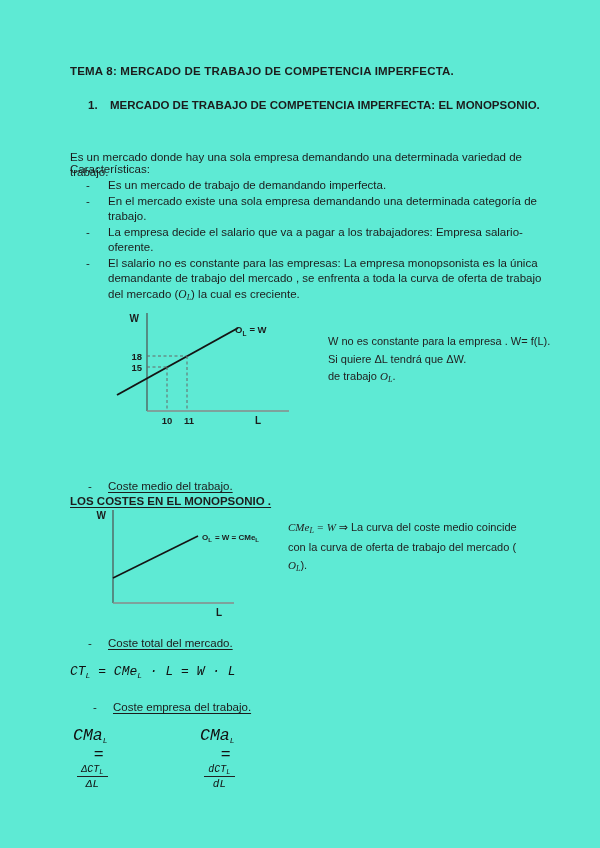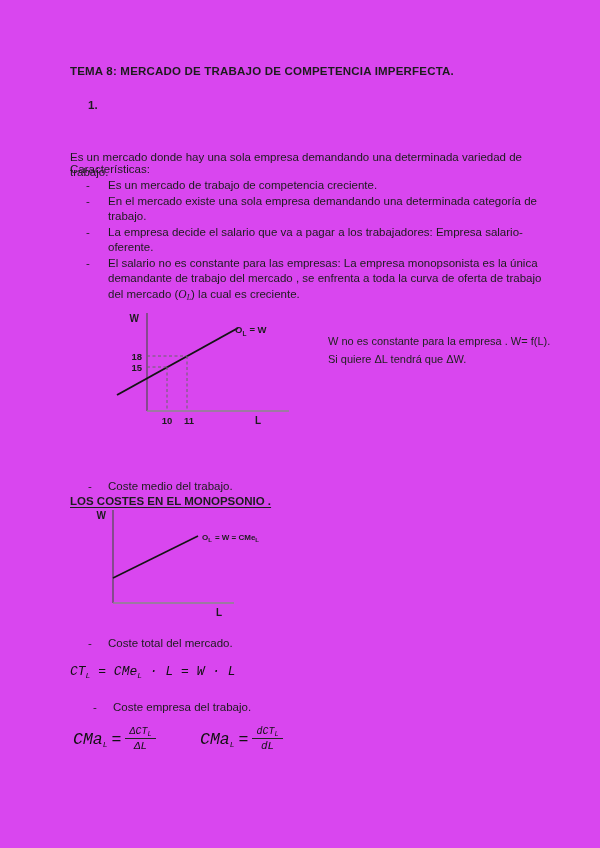--- a/index.html
+++ b/index.html
@@ -1,20 +1,20 @@
 <!DOCTYPE html>
 <html><head>
 <meta charset="utf-8">
 <style>
   html, body { margin: 0; padding: 0; background: #e8e8e8; }
   .page {
     position: relative;
     width: 600px;
     height: 848px;
-    background: #d946ef;
+    background: #5eead4;
     font-family: "Liberation Sans", sans-serif;
     color: #1c1c1c;
     overflow: hidden;
   }
   .abs { position: absolute; }
 
   .title {
     left: 70px; top: 65px; width: 480px;
     font-size: 11.5px; font-weight: bold; letter-spacing: 0.2px;
   }
@@ -46,34 +46,34 @@
   .note .mathbit { font-family: "Liberation Serif", serif; font-style: italic; font-size: 11px; }
   .note .arrow { font-style: normal; font-family: "DejaVu Sans", sans-serif; font-size: 11px; }
 
   .costs-heading {
     left: 70px; top: 451px; width: 300px;
     font-size: 11.5px; font-weight: bold;
     text-decoration: underline; text-underline-offset: 2px; margin-top: 44px;
   }
   .cost-item { display: flex; font-size: 11.5px; }
   .cost-item .dash { width: 20px; flex: 0 0 20px; }
-  .cost-item .clabel { text-underline-offset: 2px; }
+  .cost-item .clabel { text-decoration: underline; text-underline-offset: 2px; }
   .cost-medio { left: 88px; top: 480px; }
   .cost-total { left: 88px; top: 637px; }
   .cost-marginal { left: 93px; top: 701px; }
 
   .formula {
     font-family: Liberation Mono, monospace; font-style: italic; color: #111;
   }
   .formula sub {
     font-size: 8px; line-height: 0; vertical-align: -3px;
   }
   .formula-ct { left: 70px; top: 664px; font-size: 13px; }
 
-  .cma { display: flex; align-items: center; font-size: 16.5px; top: 726px; }
+  .cma { display: flex; align-items: flex-end; font-size: 16.5px; top: 726px; flex-direction: column; }
   .cma .eq { padding: 0 4px; }
   .cma-1 { left: 73px; }
   .cma-2 { left: 200px; }
   .frac { display: inline-flex; flex-direction: column; align-items: center; }
   .frac .num {
     font-size: 10px; border-bottom: 1.2px solid #222; padding: 0 4px 1px 4px;
   }
   .frac .num sub, .frac .den sub { font-size: 7px; vertical-align: -2px; }
   .frac .den { font-size: 11px; padding-top: 1px; }
 
@@ -84,30 +84,31 @@
 </style>
 </head>
 <body>
 
 <div class="page">
 
   <div class="abs title">TEMA 8: MERCADO DE TRABAJO DE COMPETENCIA IMPERFECTA.</div>
 
   <div class="abs section-heading">
     <span class="num">1.</span>
+    <span>MERCADO DE TRABAJO DE COMPETENCIA IMPERFECTA: EL MONOPSONIO.</span>
   </div>
 
   <p class="abs body-text intro">Es un mercado donde hay una sola empresa demandando una determinada variedad de trabajo.</p>
 
   <p class="abs body-text char-label">Características:</p>
 
   <div class="abs body-text bullets">
     <div class="bullet-row">
       <span class="dash">-</span>
-      <span class="btext"><span>Es un mercado de trabajo de competencia creciente.</span><span class="mvar"></span><sub class="ssub"></sub><span></span></span>
+      <span class="btext"><span>Es un mercado de trabajo de demandando imperfecta.</span><span class="mvar"></span><sub class="ssub"></sub><span></span></span>
     </div>
     <div class="bullet-row">
       <span class="dash">-</span>
       <span class="btext"><span>En el mercado existe una sola empresa demandando una determinada categoría de trabajo.</span><span class="mvar"></span><sub class="ssub"></sub><span></span></span>
     </div>
     <div class="bullet-row">
       <span class="dash">-</span>
       <span class="btext"><span>La empresa decide el salario que va a pagar a los trabajadores: Empresa salario-oferente.</span><span class="mvar"></span><sub class="ssub"></sub><span></span></span>
     </div>
     <div class="bullet-row">
@@ -129,38 +130,44 @@
     <text x="37" y="64" text-anchor="end" font-size="9.5">15</text>
     <text x="62" y="117" text-anchor="middle" font-size="9.5">10</text>
     <text x="84" y="117" text-anchor="middle" font-size="9.5">11</text>
     <text x="153" y="117" text-anchor="middle" font-size="10">L</text>
     <text x="130" y="26" font-size="9.5"><tspan>O</tspan><tspan dy="2.5" font-size="6.5">L</tspan><tspan dy="-2.5" dx="3">= W</tspan></text>
   </svg>
 
   <div class="abs note note1">
     <div>W no es constante para la empresa . W= f(L).</div>
     <div>Si quiere ΔL tendrá que ΔW.</div>
+    <div><span>de trabajo </span><span class="mvar">O</span><sub class="ssub">L</sub><span>.</span></div>
   </div>
 
   <div class="abs costs-heading">LOS COSTES EN EL MONOPSONIO .</div>
 
   <div class="abs cost-item cost-medio">
     <span class="dash">-</span>
     <span class="clabel">Coste medio del trabajo.</span>
   </div>
 
   <svg class="abs" style="left:88px; top:504px;" width="200" height="122" viewBox="0 0 200 122" aria-hidden="true">
     <line x1="25" y1="6" x2="25" y2="99" stroke="#4d4d4d" stroke-width="1.2"></line>
     <line x1="25" y1="99" x2="146" y2="99" stroke="#8a8a8a" stroke-width="1.4"></line>
     <line x1="25" y1="74" x2="110" y2="32" stroke="#141414" stroke-width="1.6"></line>
     <text x="18" y="15" text-anchor="end" font-size="10">W</text>
     <text x="131" y="112" text-anchor="middle" font-size="10">L</text>
     <text x="114" y="36" font-size="8"><tspan>O</tspan><tspan dy="2" font-size="6">L</tspan><tspan dy="-2" dx="3">= W = CMe</tspan><tspan dy="2" font-size="6">L</tspan></text>
   </svg>
 
+  <div class="abs note note2">
+    <div><span class="mathbit">CMe</span><sub class="ssub">L</sub><span class="mathbit"> = W </span><span class="arrow">⇒</span><span> La curva del coste medio coincide</span></div>
+    <div>con la curva de oferta de trabajo del mercado (</div>
+    <div><span class="mvar">O</span><sub class="ssub">L</sub><span>).</span></div>
+  </div>
 
   <div class="abs cost-item cost-total">
     <span class="dash">-</span>
     <span class="clabel">Coste total del mercado.</span>
   </div>
 
   <div class="abs formula formula-ct"><span>CT</span><sub>L</sub><span> = CMe</span><sub>L</sub><span> · L = W · L</span></div>
 
   <div class="abs cost-item cost-marginal">
     <span class="dash">-</span>

